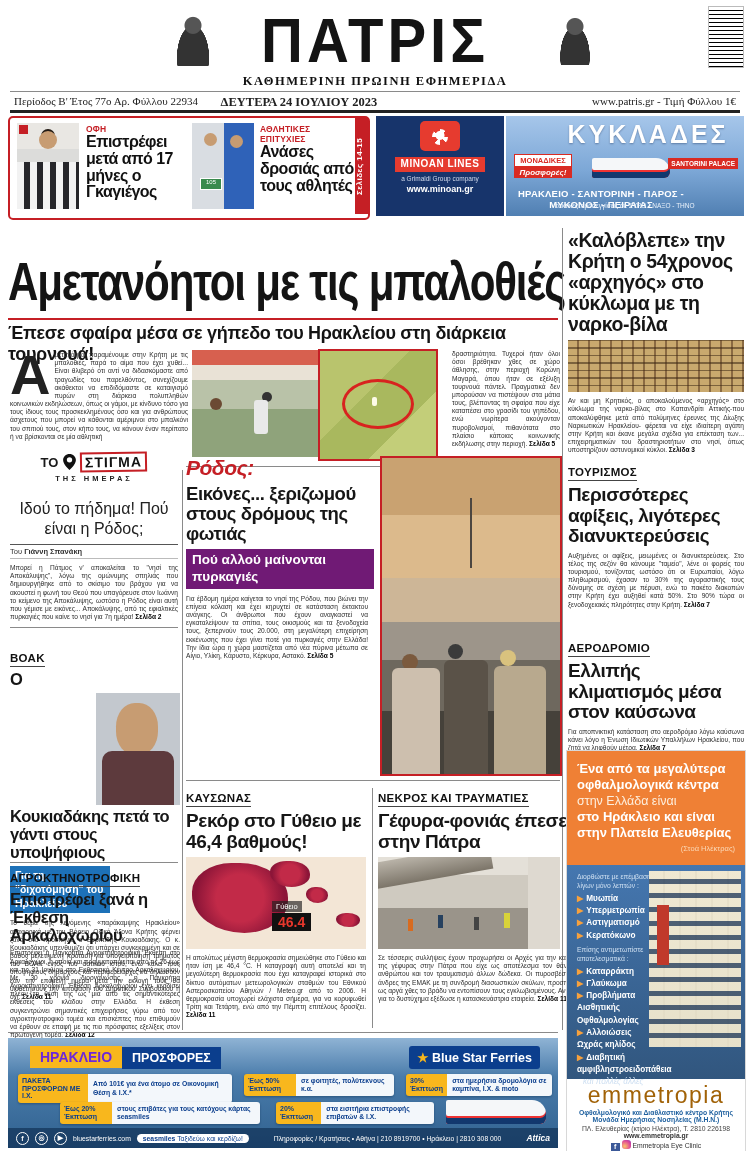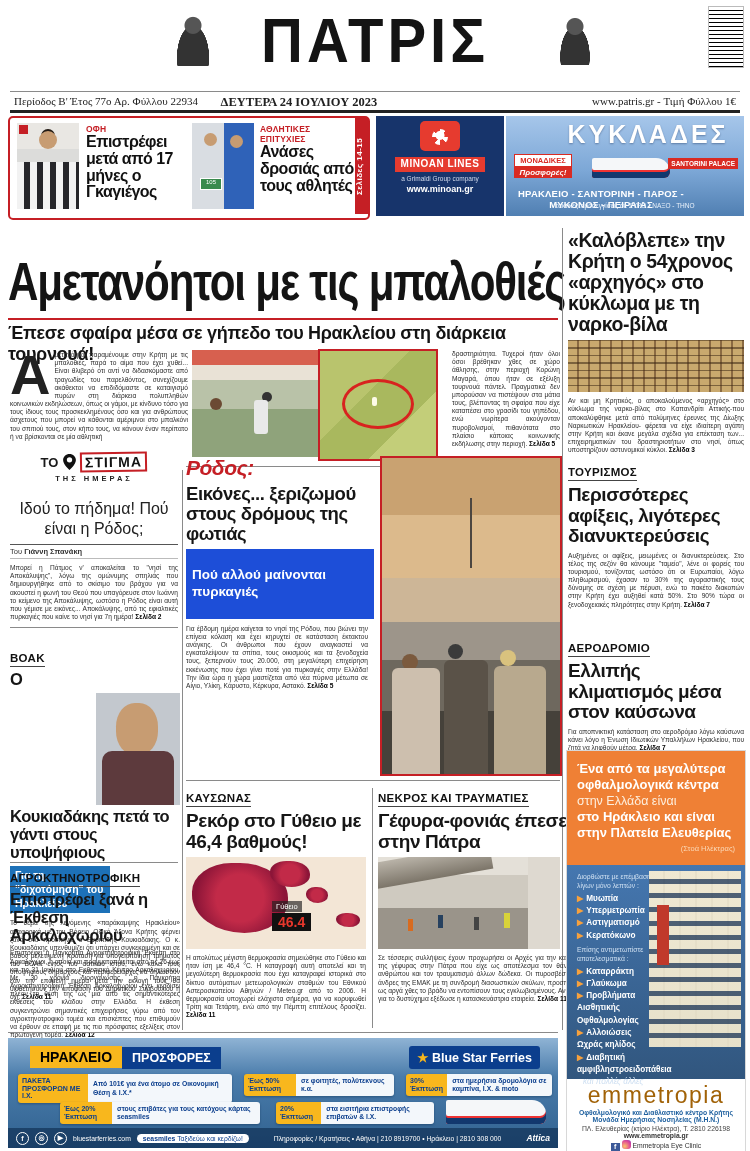--- a/index.html
+++ b/index.html
@@ -33,21 +33,21 @@
                  transform:scaleX(.78);transform-origin:left top;color:#141414;}
   .lead-sub{font-size:18px;font-weight:bold;letter-spacing:-.3px;color:#141414;}
   .dropcap{float:left;font-size:56px;line-height:44px;font-weight:bold;padding:2px 4px 0 0;color:#222;}
   
   .stigma-wordbox{border:2px solid #c51f25;color:#111;font-weight:800;font-size:14px;padding:0 3px;
                   transform:rotate(-1deg);display:inline-block;letter-spacing:1px;}
   .stigma-title{font-size:16px;color:#222;text-align:center;line-height:1.25;font-weight:500;}
   .author-row{border-top:1px solid #555;border-bottom:1px solid #bbb;font-size:7.5px;padding:2px 0;color:#333;}
   
   .bluebox{background:#1d71b8;color:#fff;font-weight:bold;font-size:10.5px;line-height:1.3;padding:3px 5px;display:inline-block;}
-  .redbox{background:#1d4ed8;color:#fff;font-weight:bold;font-size:13.5px;line-height:1.25;padding:18px 6px;}
+  .redbox{background:#701a75;color:#fff;font-weight:bold;font-size:13.5px;line-height:1.25;padding:3px 6px;}
   .rodos-tag{color:#c51f25;font-weight:800;font-style:italic;font-size:21px;letter-spacing:-.5px;}
   
   .minoan{background:#17346b;color:#fff;text-align:center;}
   .minoan-logo{width:40px;height:30px;background:#e63b2f;border-radius:5px;margin:5px auto 2px auto;
                position:relative;overflow:hidden;}
   .minoan-logo:after{content:"";position:absolute;left:12px;top:8px;width:16px;height:16px;border-radius:50%;
                background:radial-gradient(circle at 50% 40%,#fff 0 4px,transparent 5px),
                           conic-gradient(#fff 0 12%,transparent 12% 25%,#fff 25% 37%,transparent 37% 50%,#fff 50% 62%,transparent 62% 75%,#fff 75% 87%,transparent 87%);}
   .minoan-name{background:#e63b2f;color:#fff;font-weight:800;font-size:10px;line-height:1.05;
                display:inline-block;padding:2px 6px;letter-spacing:.5px;}
@@ -87,21 +87,21 @@
   .emm-orange{background:#ef8035;color:#fff;}
   .emm-blue{background:linear-gradient(180deg,#4577b0,#31567e);color:#fff;}
   .emm-line-b{font-weight:800;font-size:13px;line-height:1.25;}
   .emm-line-l{font-weight:400;font-size:12.5px;line-height:1.25;color:#fdeedd;}
   .emm-item{font-size:8.2px;font-weight:bold;line-height:1.5;}
   .emm-item .arr{color:#f7a13d;margin-right:3px;}
   .emm-intro{font-size:6.8px;color:#cfe0f2;line-height:1.3;margin-bottom:2px;}
   .emm-brand{font-size:23px;letter-spacing:1.5px;color:#a16207;font-weight:500;}
   
   .bs{background:linear-gradient(180deg,#8fb3d4 0%,#4a7cab 35%,#30618f 100%);}
-  .bs-city{background:#f8b71d;color:#000000;font-weight:800;font-size:14px;padding:3px 10px;display:inline-block;}
+  .bs-city{background:#f8b71d;color:#6d28d9;font-weight:800;font-size:14px;padding:3px 10px;display:inline-block;}
   .bs-off{background:#0b3e8d;color:#fff;font-weight:800;font-size:12.5px;padding:4px 10px;display:inline-block;}
   .chip{position:absolute;display:flex;align-items:stretch;filter:drop-shadow(0 1px 1px rgba(0,30,60,.35));}
   .chip .rib{background:#f8b71d;color:#0b3e8d;font-weight:800;font-size:7px;line-height:1.1;
              padding:3px 4px;border-radius:3px 0 0 3px;display:flex;align-items:center;}
   .chip .txt{background:#f3f7fb;color:#0b3e8d;font-weight:bold;font-size:6.8px;line-height:1.2;
              padding:3px 5px;border-radius:0 3px 3px 0;display:flex;align-items:center;}
   .bs-brand{background:#0b3e8d;color:#fff;font-weight:800;font-size:12.5px;padding:4px 8px;border-radius:3px;}
   .bs-foot{position:absolute;left:0;right:0;bottom:0;height:20px;background:rgba(8,35,70,.55);
            display:flex;align-items:center;gap:6px;padding:0 8px;color:#fff;font-size:6.8px;}
   .soc{width:11px;height:11px;border:1px solid #fff;border-radius:50%;color:#fff;font-size:7px;
@@ -111,20 +111,21 @@
 </style>
 </head>
 <body>
 
 <div class="page">
 
   <div class="abs portrait" style="left:168px;top:8px;width:50px;height:58px;"></div>
   <div class="abs mast-title" style="left:0;top:6px;width:750px;text-align:center;">ΠΑΤΡΙΣ</div>
   <div class="abs portrait" style="left:552px;top:10px;width:46px;height:55px;"></div>
   <div class="abs barcode" style="left:708px;top:6px;width:34px;height:60px;"></div>
+  <div class="abs mast-sub" style="left:0;top:74px;width:750px;text-align:center;">ΚΑΘΗΜΕΡΙΝΗ ΠΡΩΙΝΗ ΕΦΗΜΕΡΙΔΑ</div>
 
   <div class="rule" style="left:10px;top:91px;width:730px;height:1px;"></div>
   <div class="abs dateline" style="left:14px;top:95px;">Περίοδος Β' Έτος 77ο Αρ. Φύλλου 22934</div>
   <div class="abs dateline" style="left:0;top:95px;width:598px;text-align:center;font-weight:bold;font-size:12.5px;">ΔΕΥΤΕΡΑ 24 ΙΟΥΛΙΟΥ 2023</div>
   <div class="abs dateline" style="right:14px;top:95px;">www.patris.gr - Τιμή Φύλλου 1€</div>
   <div class="rule" style="left:10px;top:110px;width:730px;height:2.5px;background:#222;"></div>
 
   <div class="abs promo-box" style="left:8px;top:116px;width:358px;height:100px;">
     <div class="ph ph-foot" style="left:7px;top:5px;width:62px;height:86px;">
       <div class="head-dot" style="left:22px;top:8px;width:18px;height:18px;box-shadow:0 -4px 0 -2px #221a14;"></div>

